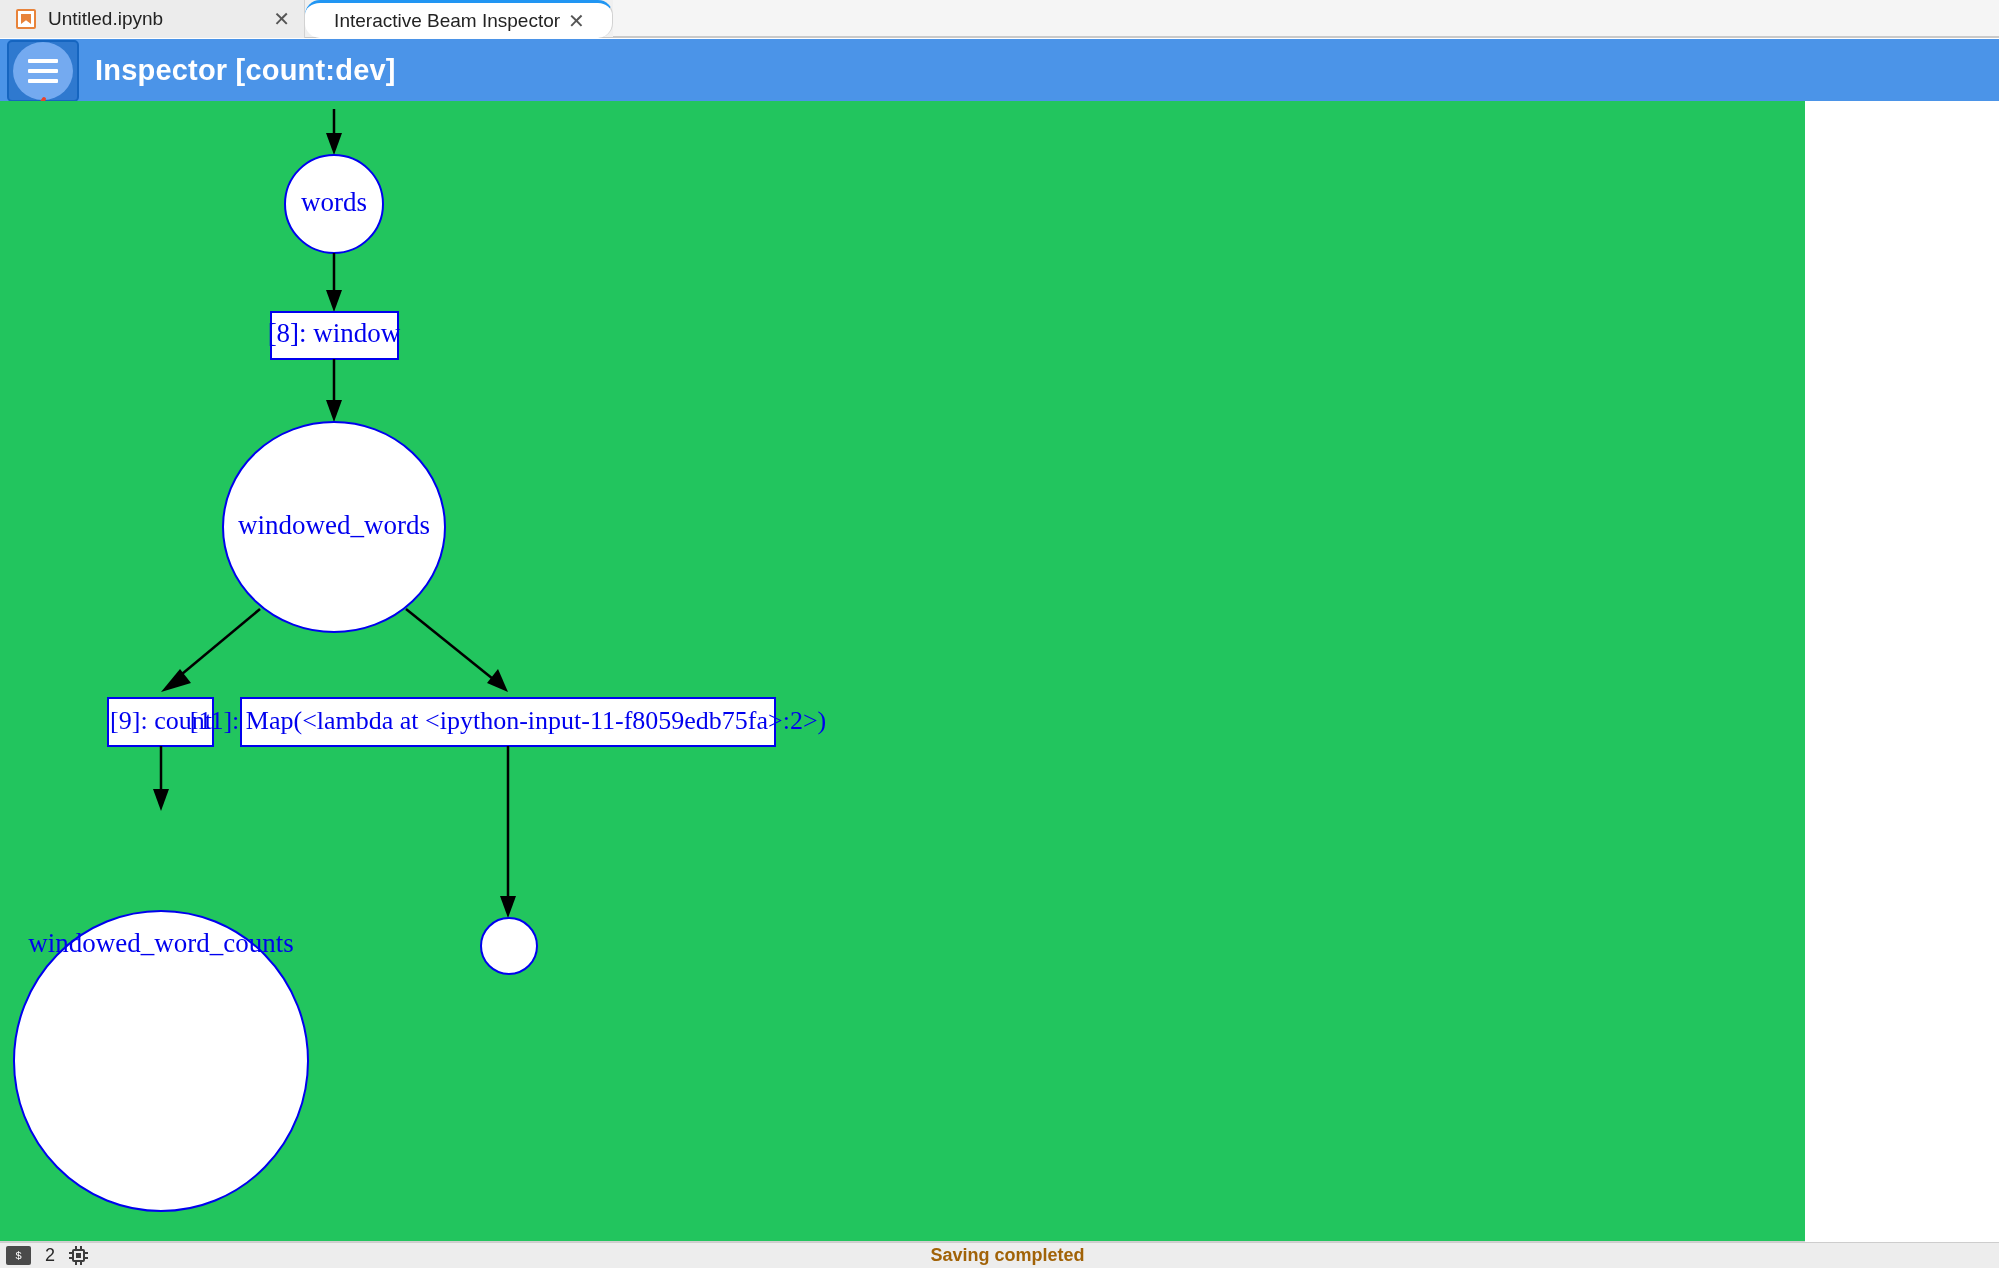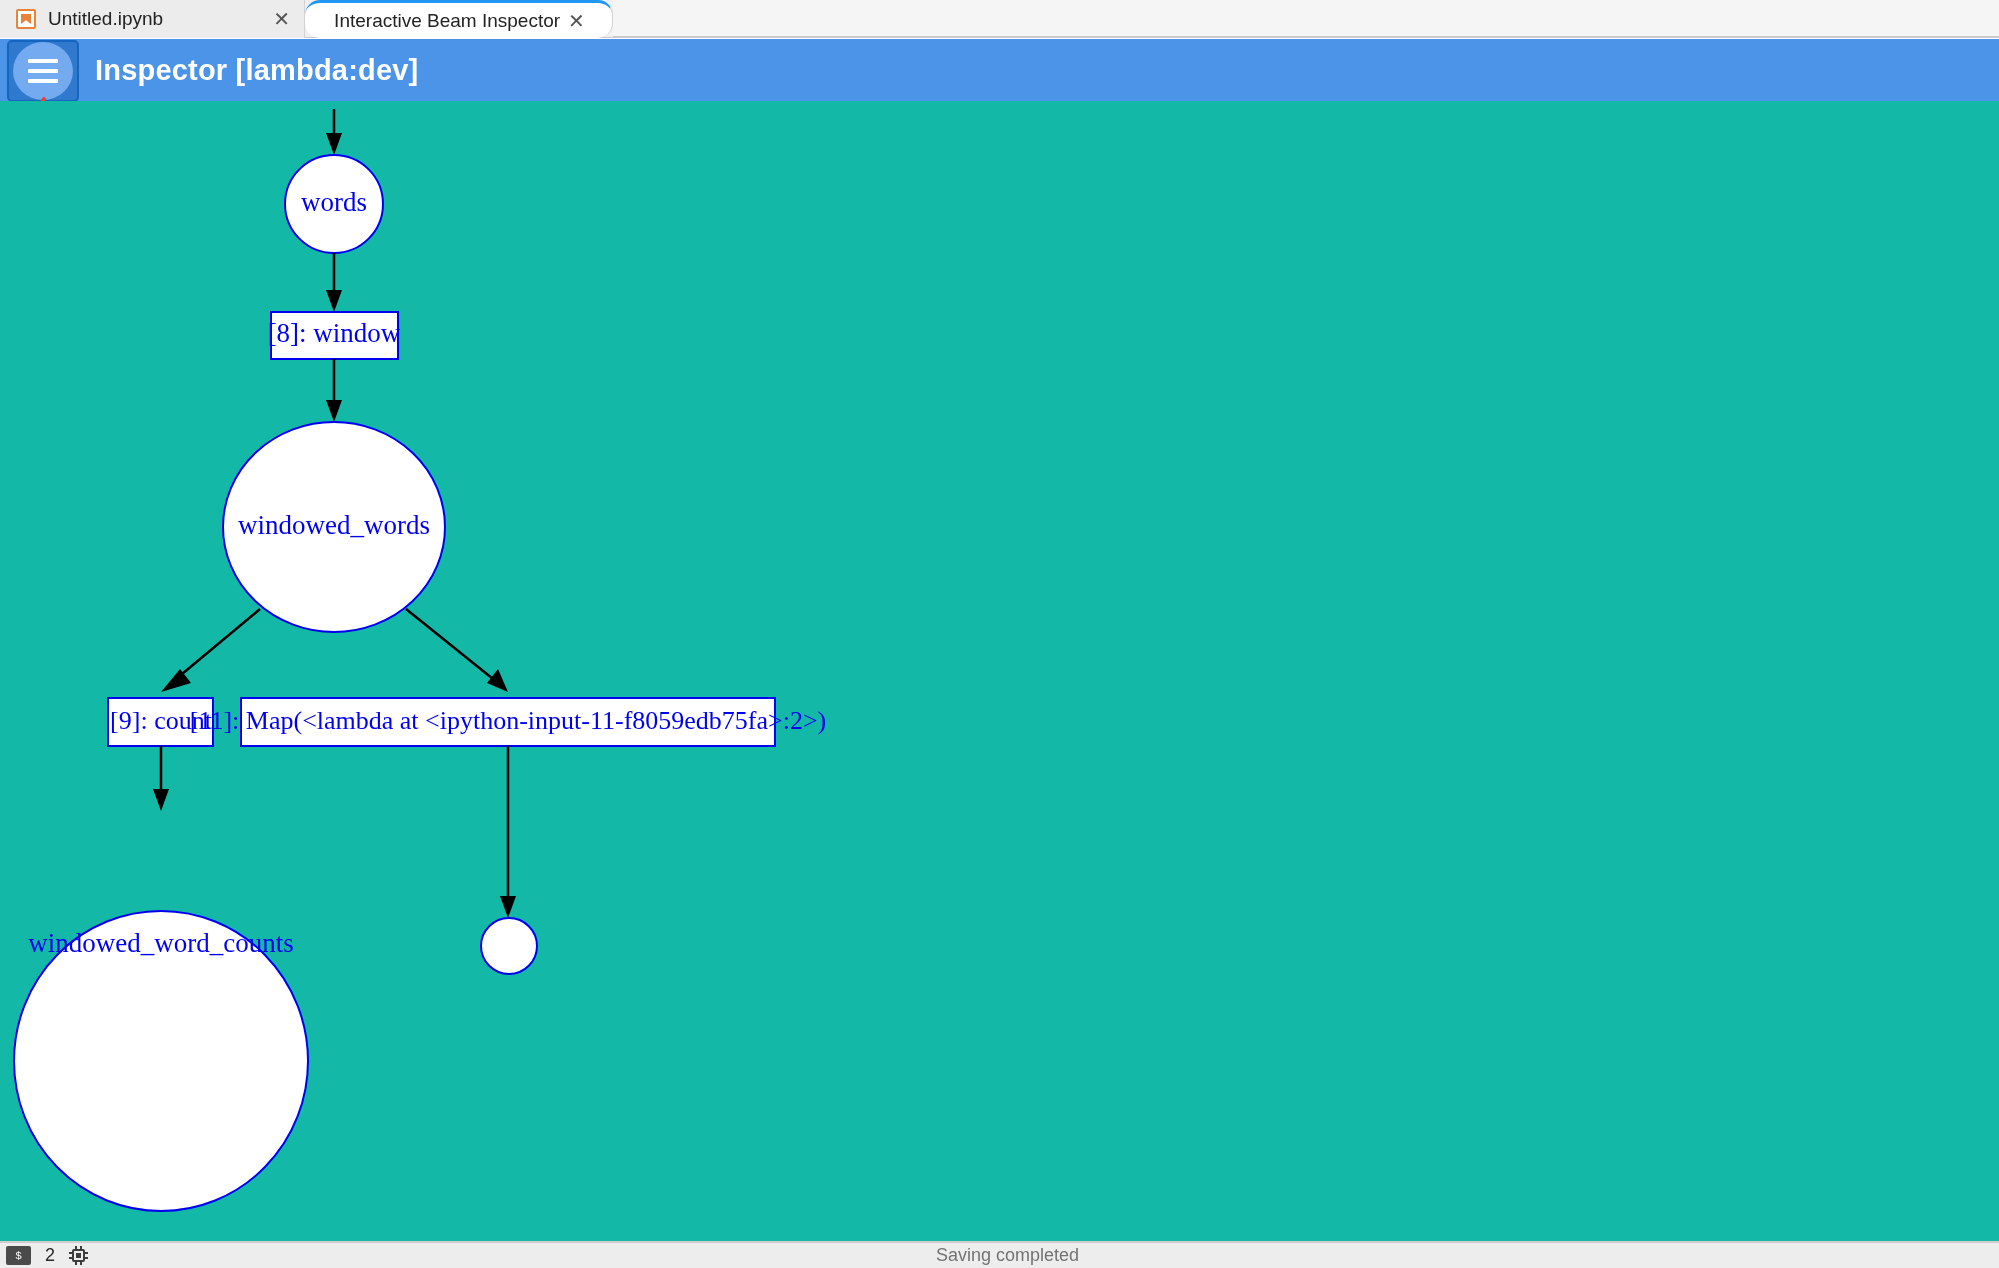--- a/index.html
+++ b/index.html
@@ -109,22 +109,22 @@
     left: 58px; top: 184px;
     font-size: 19px;
     font-weight: bold;
     color: #e8452c;
   }
 
   
   .canvas {
     position: absolute;
     top: 101px; left: 0;
-    width: 1999px; height: 1141px;
-    background: #14b8a6;
+    width: 1805px; height: 1141px;
+    background: #22c55e;
     overflow: hidden;
     border-bottom: 1px solid #d0d0d0;
   }
   .graph-svg { position: absolute; left: 0; top: 0; width: 1999px; height: 1141px; }
   .node-ellipse, .node-rect {
     fill: #ffffff;
     stroke: #0000ee;
     stroke-width: 2;
   }
   .node-text {
@@ -173,22 +173,23 @@
   }
   .kernel-icon .pin {
     position: absolute; background: #3c3c3c;
   }
   .status-count { font-size: 18px; }
   .status-center {
     position: absolute;
     left: 16px; right: 0;
     text-align: center;
     font-size: 18px;
-    color: #737373;
+    color: #a16207;
     pointer-events: none;
+    font-weight: bold;
   }
 </style>
 </head>
 <body>
 
 <div class="tabbar">
   <div class="tab inactive">
     <span class="nb-icon"></span>
     <span class="tab-label">Untitled.ipynb</span>
     <span class="tab-close">✕</span>
@@ -201,21 +202,21 @@
 </div>
 
 <div class="header">
   <div class="menu-btn">
     <span class="circle">
       <span class="bar"></span>
       <span class="bar"></span>
       <span class="bar"></span>
     </span>
   </div>
-  <div class="header-title">Inspector [lambda:dev]</div>
+  <div class="header-title">Inspector [count:dev]</div>
 </div>
 
 <svg class="annot-svg">
   <path d="M 44 4 C 36 14, 36 30, 46 52 L 56 78" stroke="#e8452c" stroke-width="4" fill="none" stroke-linecap="round"></path>
 </svg>
 <div class="annot-label">Toggled</div>
 
 <div class="canvas">
   <svg class="graph-svg" viewBox="0 0 1999 1141">
 

